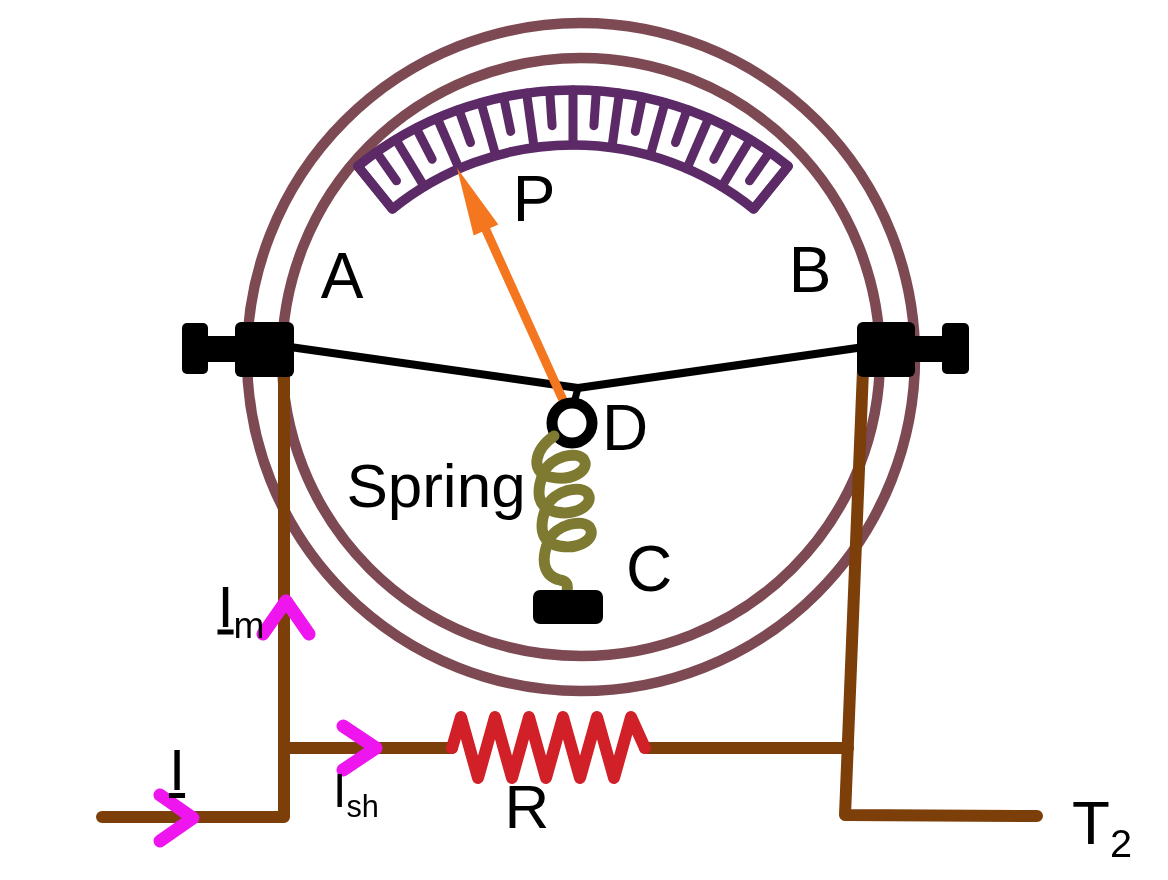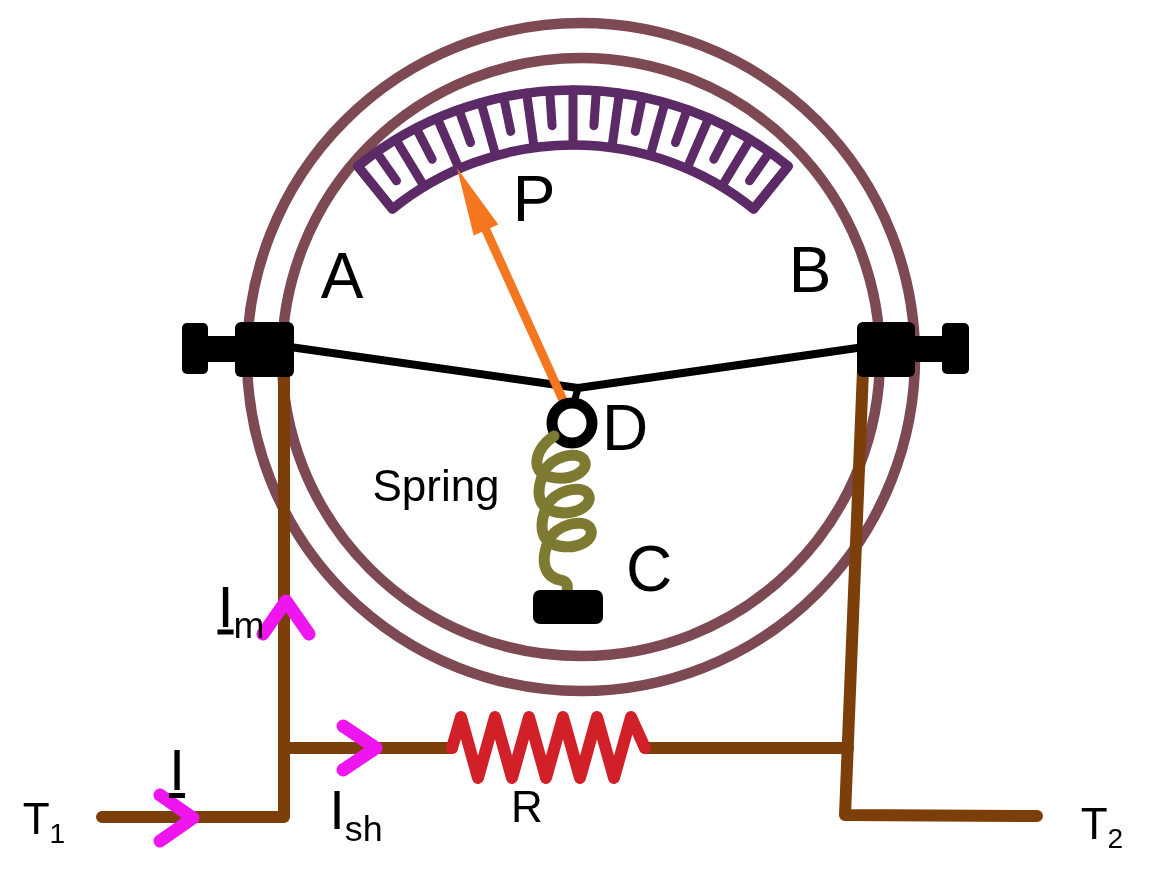--- a/index.html
+++ b/index.html
@@ -12,23 +12,23 @@
   }
   #stage svg{position:absolute;left:0;top:0;}
   .lbl{
     position:absolute;
     color:#000;
     transform:translate(-50%,-50%);
     white-space:nowrap;
     line-height:1;
   }
   .f64{font-size:64px;}
-  .f62{font-size:44px;}
+  .f62{font-size:62px;}
   .f58{font-size:58px;text-decoration:underline;}
-  .f56{font-size:56px;margin-top:20px;}
+  .f56{font-size:48px;}
   .sub{font-size:0.64em;vertical-align:-0.32em;}
 </style>
 </head>
 <body>
 
 <div id="stage">
 
   <svg width="1168" height="880" viewBox="0 0 1168 880">
 
     <circle cx="581" cy="357" r="334" fill="none" stroke="#7d4a54" stroke-width="10.5"></circle>
@@ -122,17 +122,16 @@
   <div class="lbl f64" style="left:625px;top:428px;">D</div>
   <div class="lbl f62" style="left:436px;top:486px;">Spring</div>
   <div class="lbl f64" style="left:649px;top:569px;">C</div>
   <div class="lbl f62" style="left:527px;top:807px;">R</div>
   <div class="lbl f58" style="left:177px;top:770px;">I</div>
 
   <div class="lbl f58" style="left:241px;top:611px;"><span>I</span><span class="sub">m</span></div>
 
   <div class="lbl f56" style="left:356px;top:795px;"><span>I</span><span class="sub">sh</span></div>
 
-  <div class="lbl f62" style="left:44px;top:823px;"><span>T</span><span class="sub">1</span></div>
 
   <div class="lbl f62" style="left:1102px;top:828px;text-align:right;"><span>T</span><span class="sub">2</span></div>
 
 </div>
 
 </body></html>

